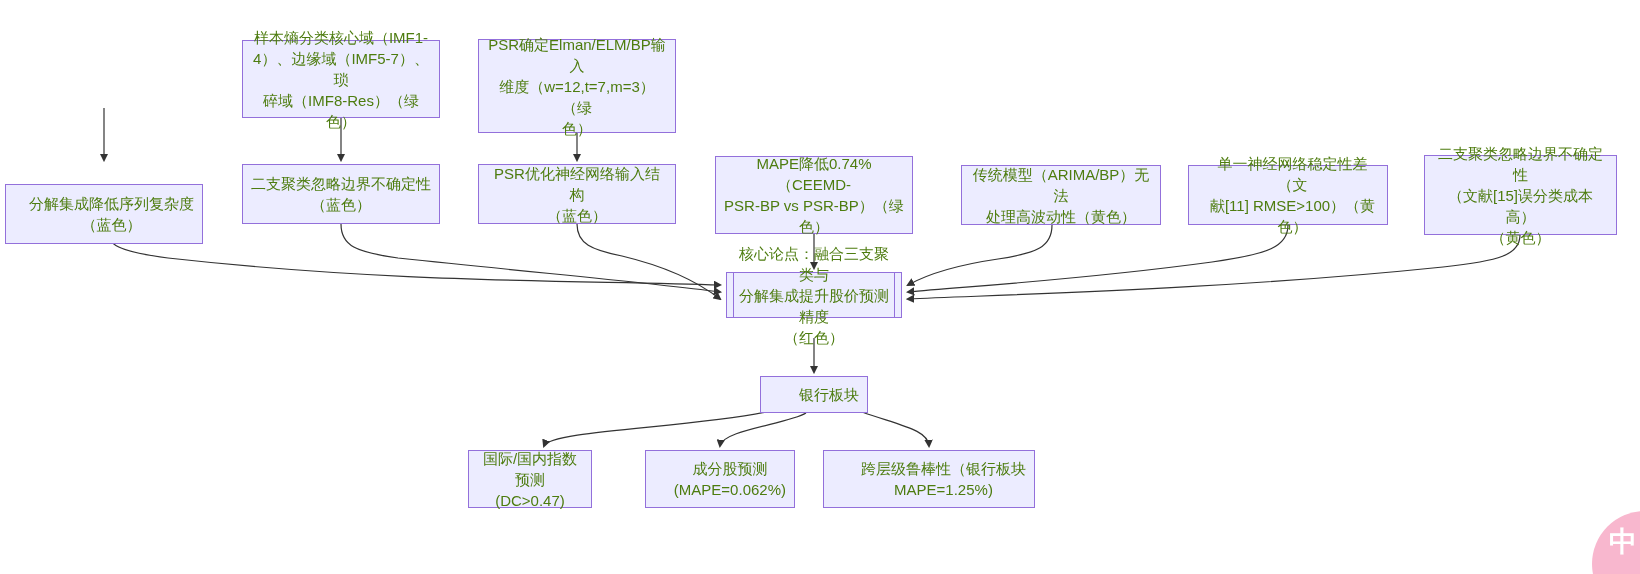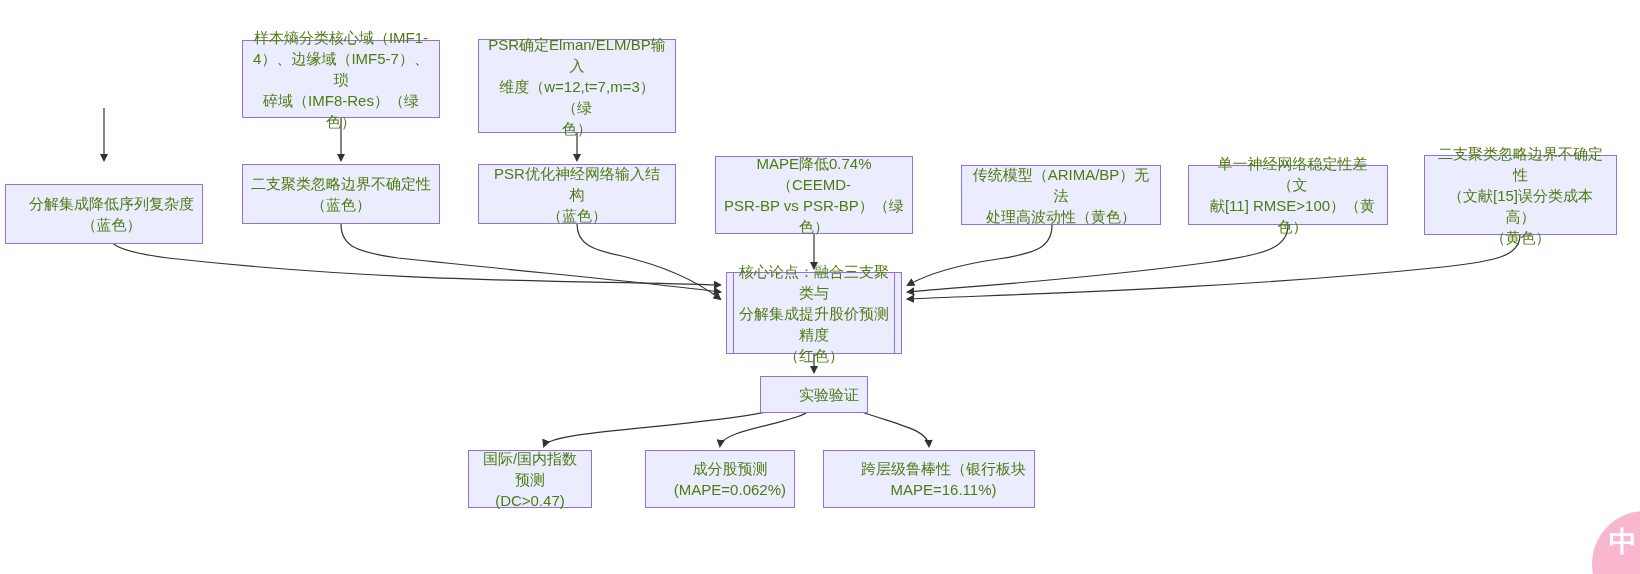--- a/index.html
+++ b/index.html
@@ -101,41 +101,41 @@
   <div class="node" style="left:1188px; top:165px; width:200px; height:60px;padding-left:17px;">
     <span>单一神经网络稳定性差（文
 献[11] RMSE&gt;100）（黄色）</span>
   </div>
   <div class="node" style="left:1424px; top:155px; width:193px; height:80px;">
     <span>二支聚类忽略边界不确定性
 （文献[15]误分类成本高）
 （黄色）</span>
   </div>
 
-  <div class="node subroutine" style="left:726px; top:272px; width:176px; height:82px;">
+  <div class="node subroutine" style="left:726px; top:272px; width:176px; height:46px;">
     <span>核心论点：融合三支聚类与
 分解集成提升股价预测精度
 （红色）</span>
   </div>
 
   <div class="node" style="left:760px; top:376px; width:108px; height:37px;">
-    <span>实验验证</span>
+    <span>银行板块</span>
   </div>
 
   <div class="node" style="left:468px; top:450px; width:124px; height:58px;">
     <span>国际/国内指数预测
 (DC&gt;0.47)</span>
   </div>
   <div class="node" style="left:645px; top:450px; width:150px; height:58px;">
     <span>成分股预测
 (MAPE=0.062%)</span>
   </div>
   <div class="node" style="left:823px; top:450px; width:212px; height:58px;">
     <span>跨层级鲁棒性（银行板块
-MAPE=16.11%)</span>
+MAPE=1.25%)</span>
   </div>
 
   <div class="badge">
     <span class="badge-zh">中</span>
     <span class="badge-en">A</span>
   </div>
 
 </div>
 
 </body></html>

